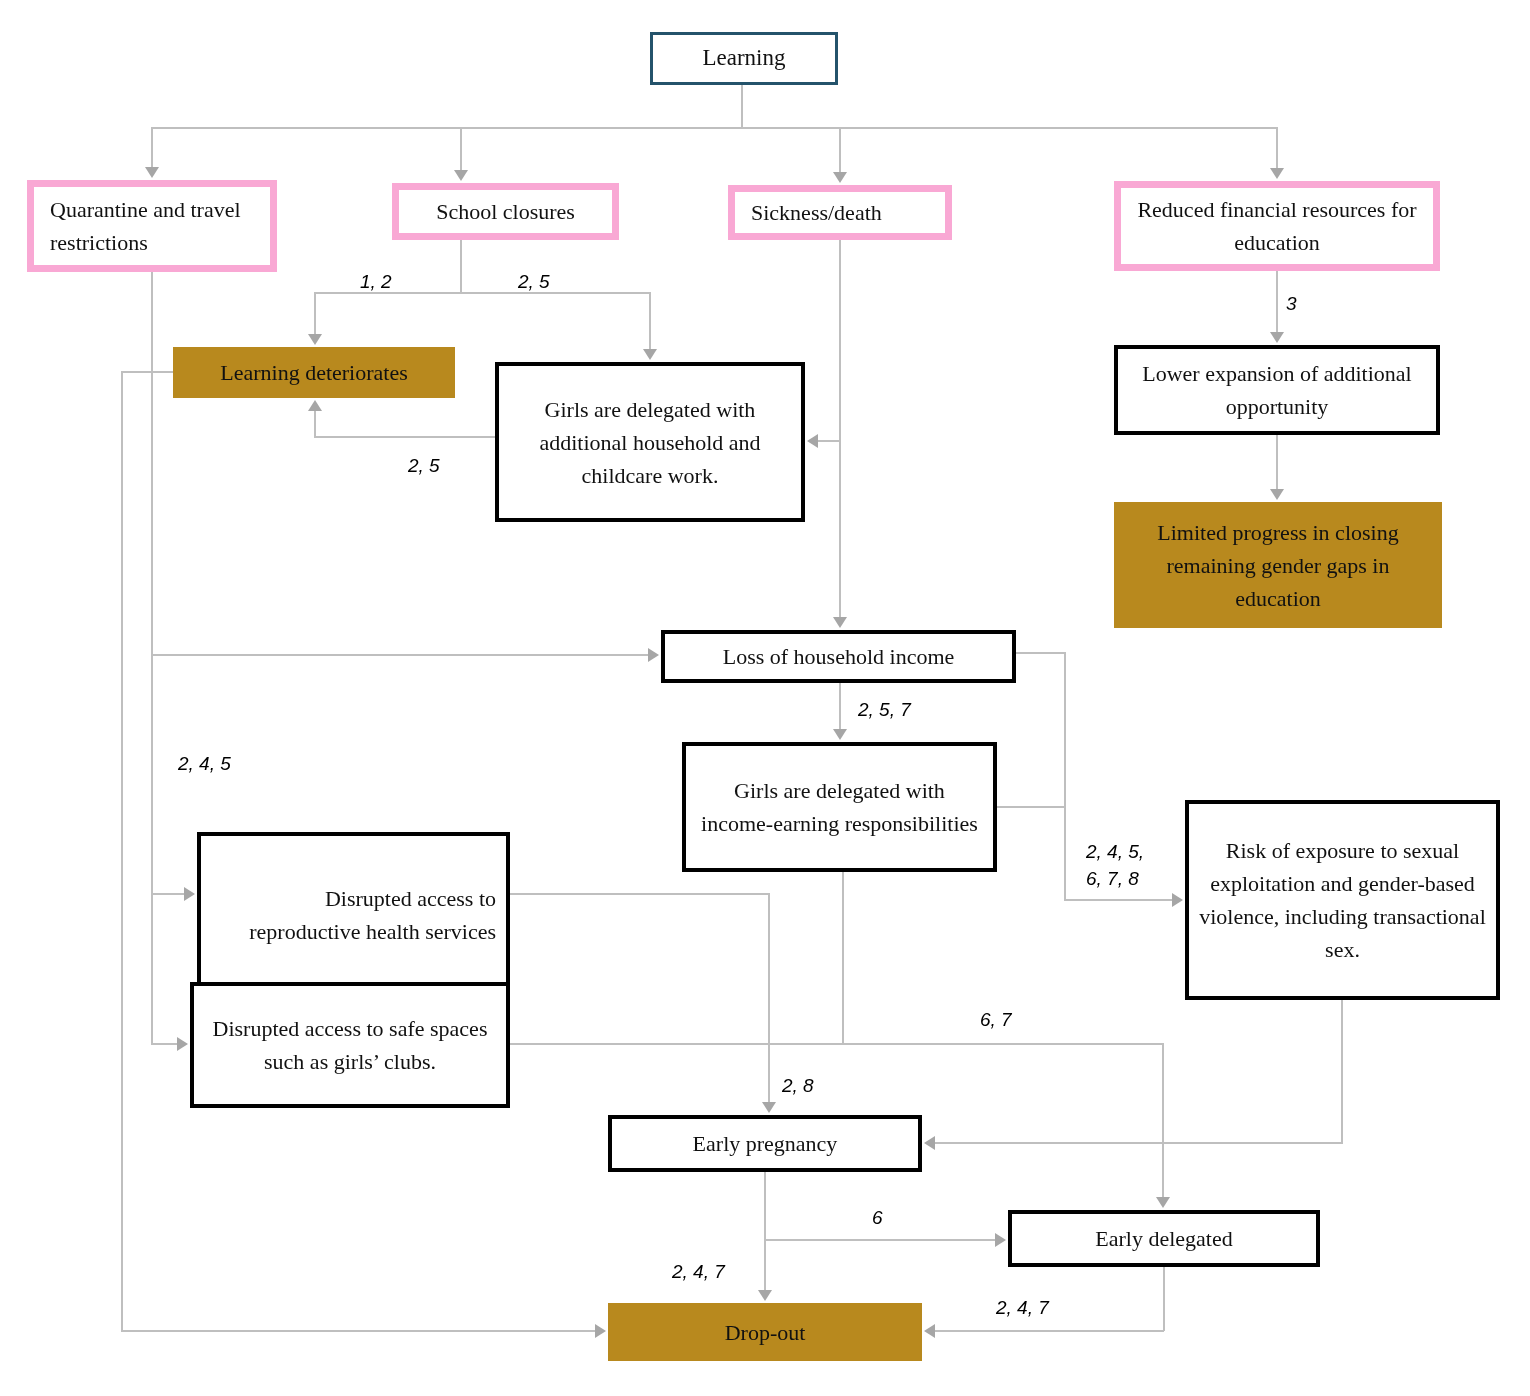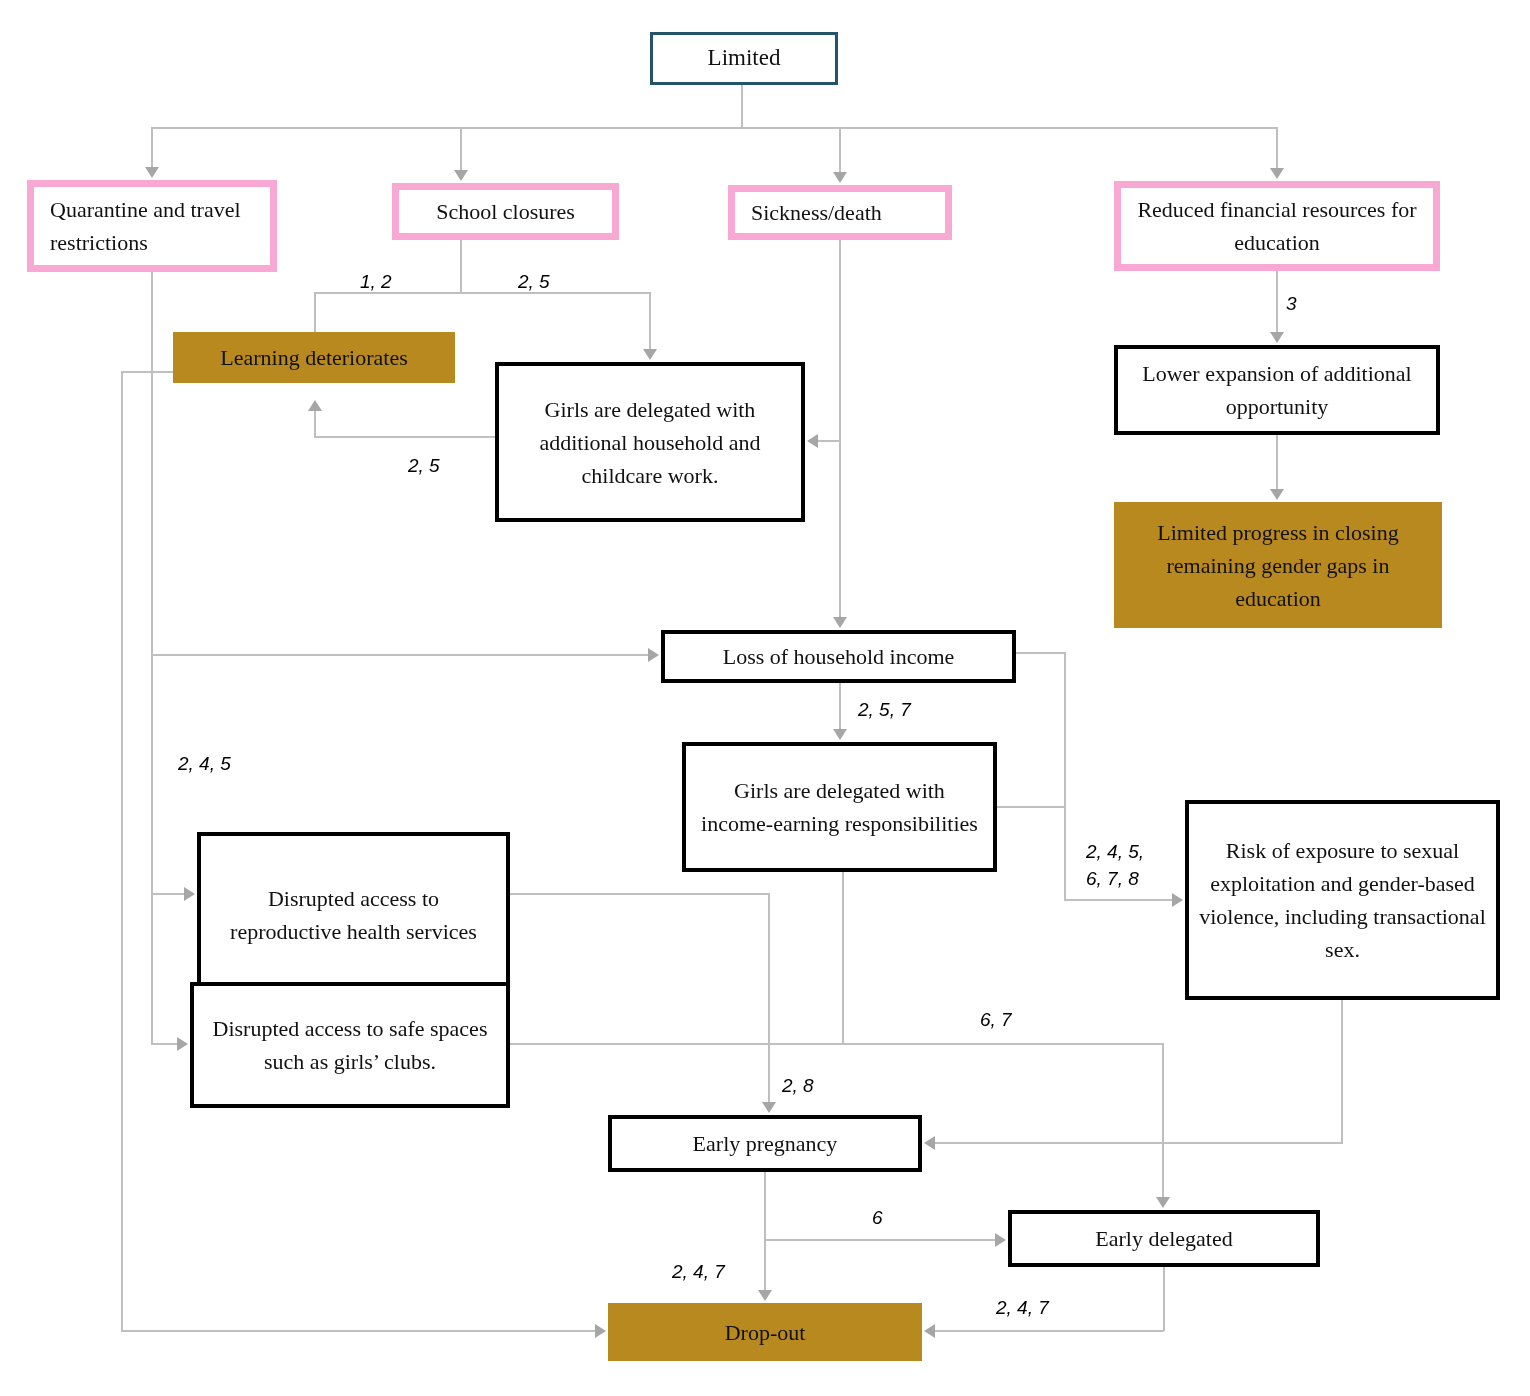--- a/index.html
+++ b/index.html
@@ -118,40 +118,40 @@
   <div class="elabel" style="left:178px;top:750px;">2, 4, 5</div>
   <div class="elabel" style="left:858px;top:696px;">2, 5, 7</div>
   <div class="elabel" style="left:1086px;top:838px;"><span>2, 4, 5,</span><br><span>6, 7, 8</span></div>
   <div class="elabel" style="left:980px;top:1006px;">6, 7</div>
   <div class="elabel" style="left:782px;top:1072px;">2, 8</div>
   <div class="elabel" style="left:872px;top:1204px;">6</div>
   <div class="elabel" style="left:672px;top:1258px;">2, 4, 7</div>
   <div class="elabel" style="left:996px;top:1294px;">2, 4, 7</div>
 
   <div class="node navy" style="left:650px;top:32px;width:188px;height:53px;">
-    <span>Limited</span>
+    <span>Learning</span>
   </div>
 
   <div class="node orange left-align" style="left:27px;top:180px;width:250px;height:92px;">
     <span>Quarantine and travel restrictions</span>
   </div>
 
   <div class="node orange" style="left:348px;top:183px;width:227px;height:57px;margin-left:44px;">
     <span>School closures</span>
   </div>
 
   <div class="node orange left-align" style="left:728px;top:185px;width:224px;height:55px;">
     <span>Sickness/death</span>
   </div>
 
   <div class="node orange" style="left:1114px;top:181px;width:326px;height:90px;">
     <span>Reduced financial resources for education</span>
   </div>
 
-  <div class="node gold" style="left:173px;top:332px;width:282px;height:51px;">
+  <div class="node gold" style="left:173px;top:347px;width:282px;height:51px;">
     <span>Learning deteriorates</span>
   </div>
 
   <div class="node black" style="left:495px;top:362px;width:310px;height:160px;">
     <span>Girls are delegated with additional household and childcare work.</span>
   </div>
 
   <div class="node black" style="left:1114px;top:345px;width:326px;height:90px;">
     <span>Lower expansion of additional opportunity</span>
   </div>
@@ -165,21 +165,21 @@
   </div>
 
   <div class="node black" style="left:682px;top:742px;width:315px;height:130px;">
     <span>Girls are delegated with income-earning responsibilities</span>
   </div>
 
   <div class="node black" style="left:1185px;top:800px;width:315px;height:200px;">
     <span>Risk of exposure to sexual exploitation and gender-based violence, including transactional sex.</span>
   </div>
 
-  <div class="node black" style="left:197px;top:832px;width:313px;height:165px;">
+  <div class="node black" style="left:197px;top:832px;width:313px;height:165px;text-align:right;">
     <span>Disrupted access to reproductive health services</span>
   </div>
 
   <div class="node black" style="left:190px;top:982px;width:320px;height:126px;">
     <span>Disrupted access to safe spaces such as girls’ clubs.</span>
   </div>
 
   <div class="node black" style="left:608px;top:1115px;width:314px;height:57px;">
     <span>Early pregnancy</span>
   </div>

